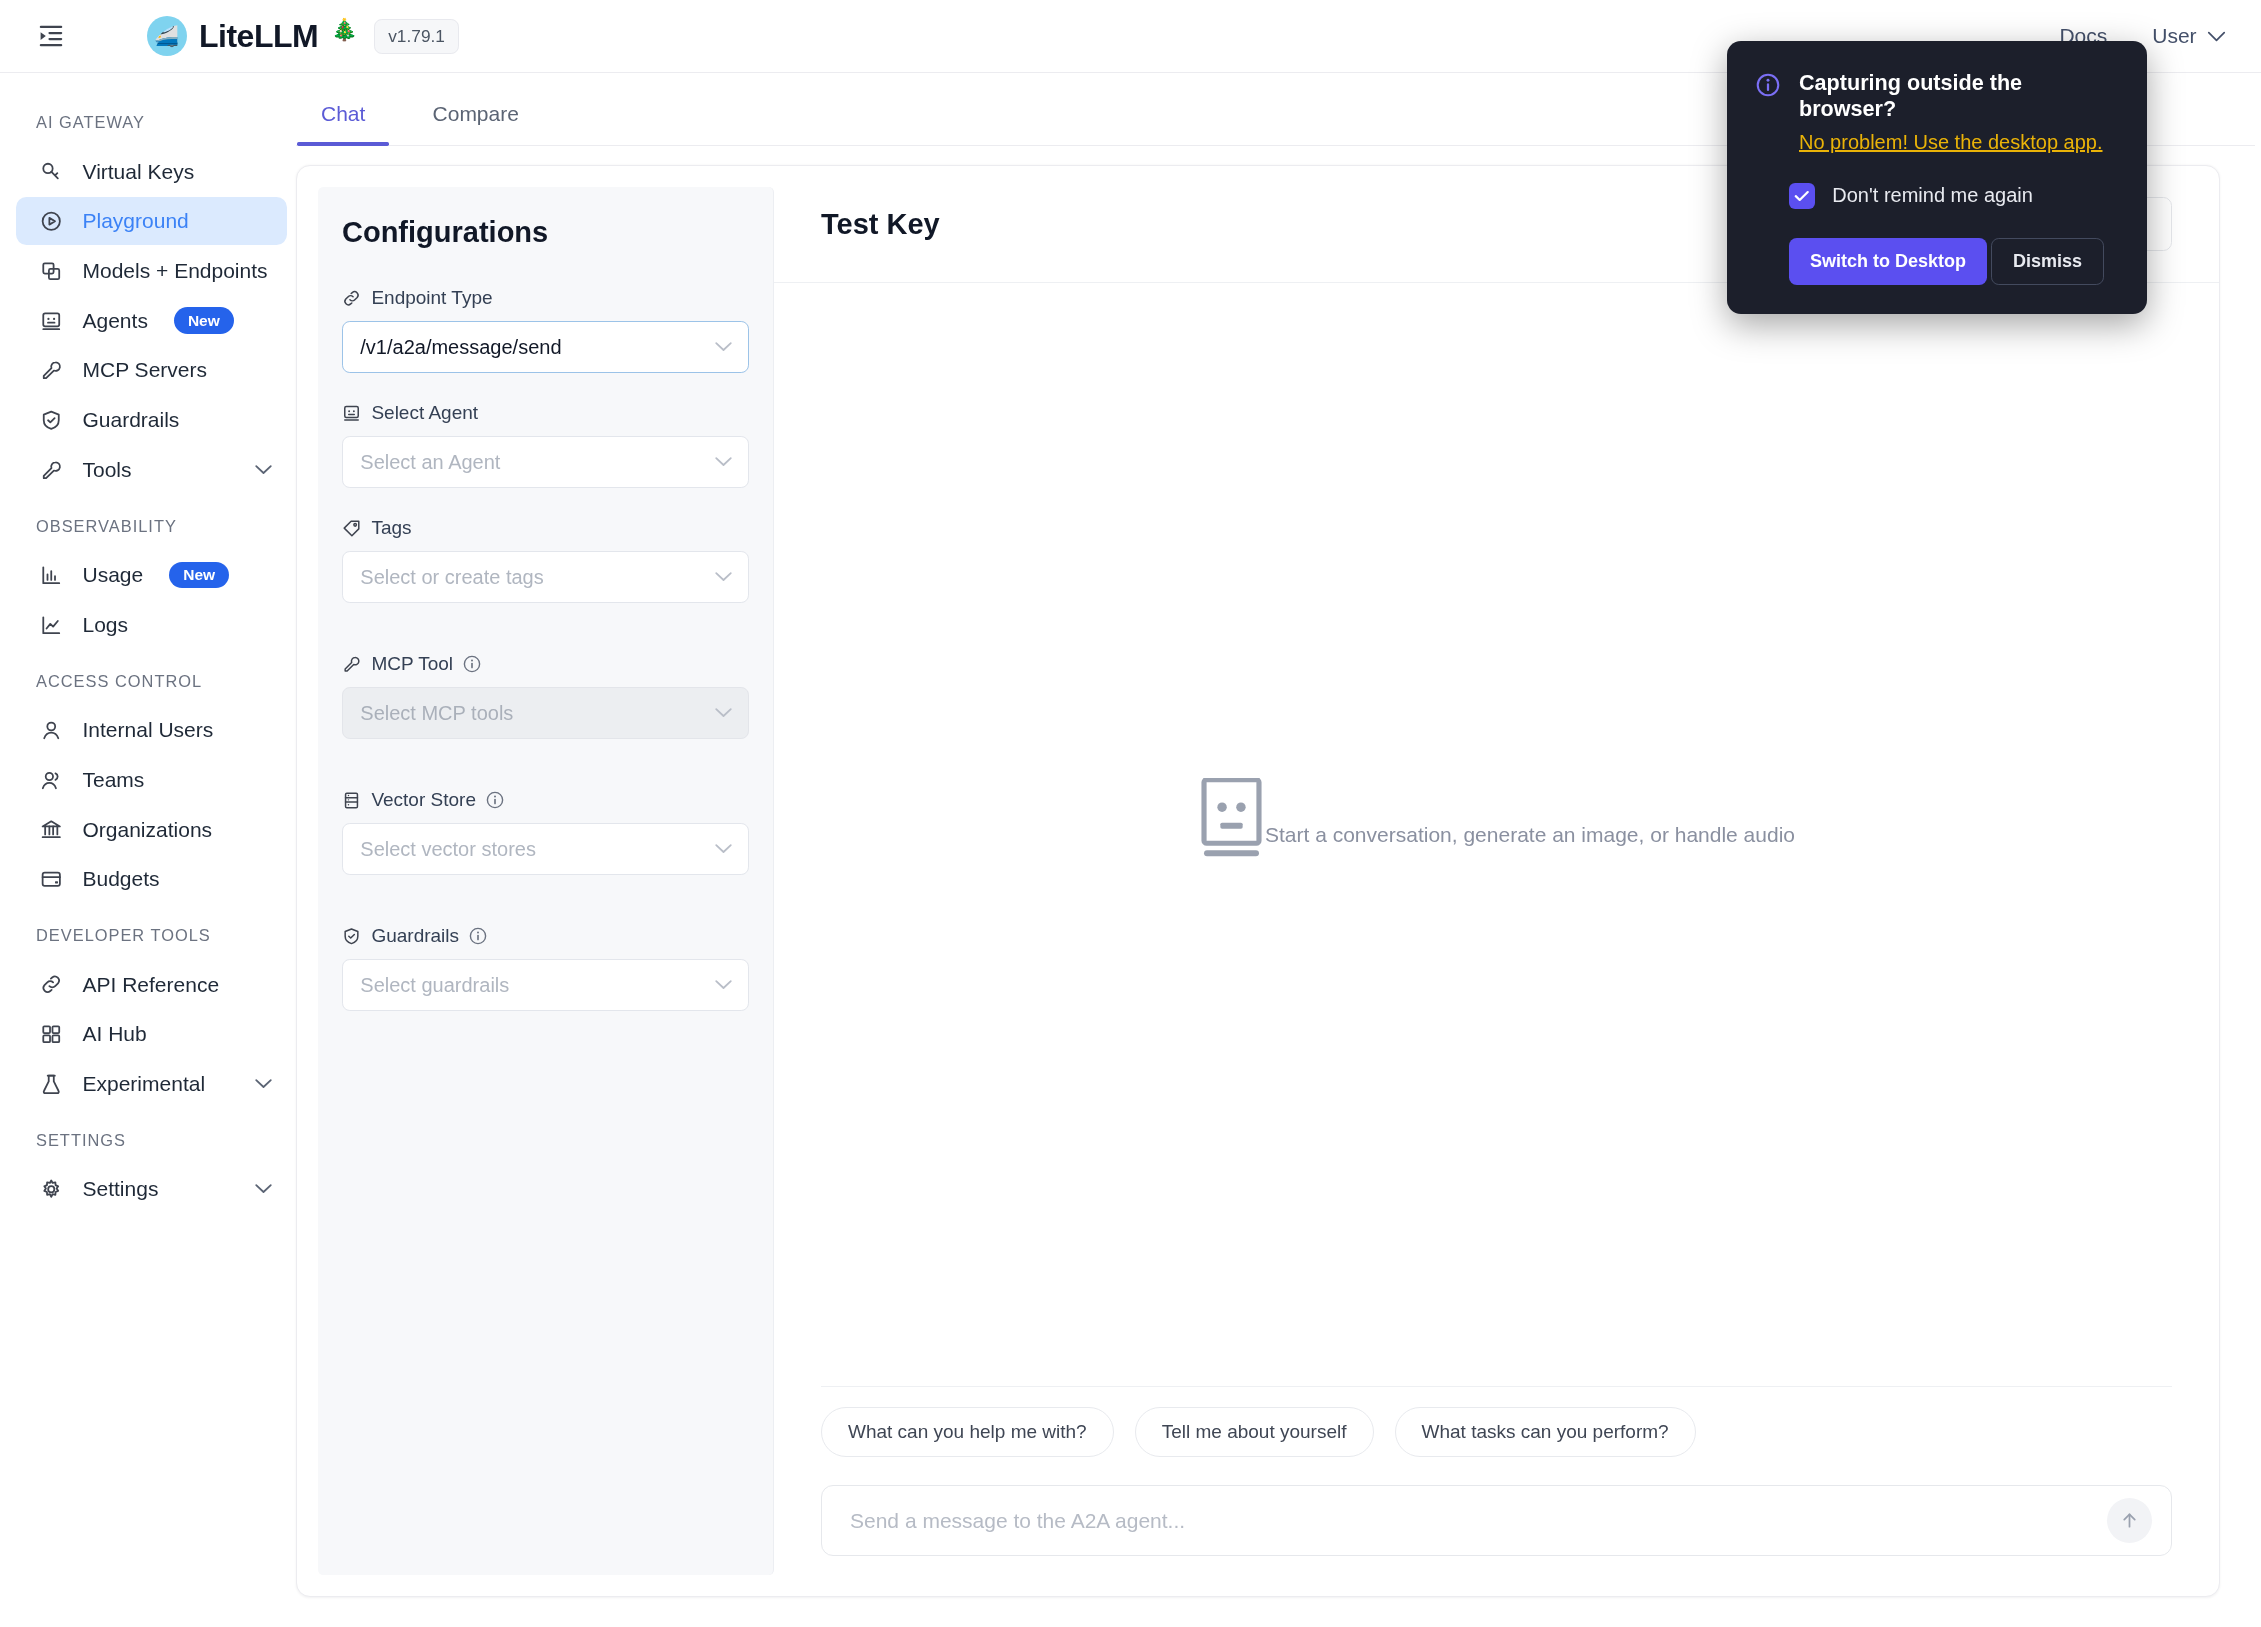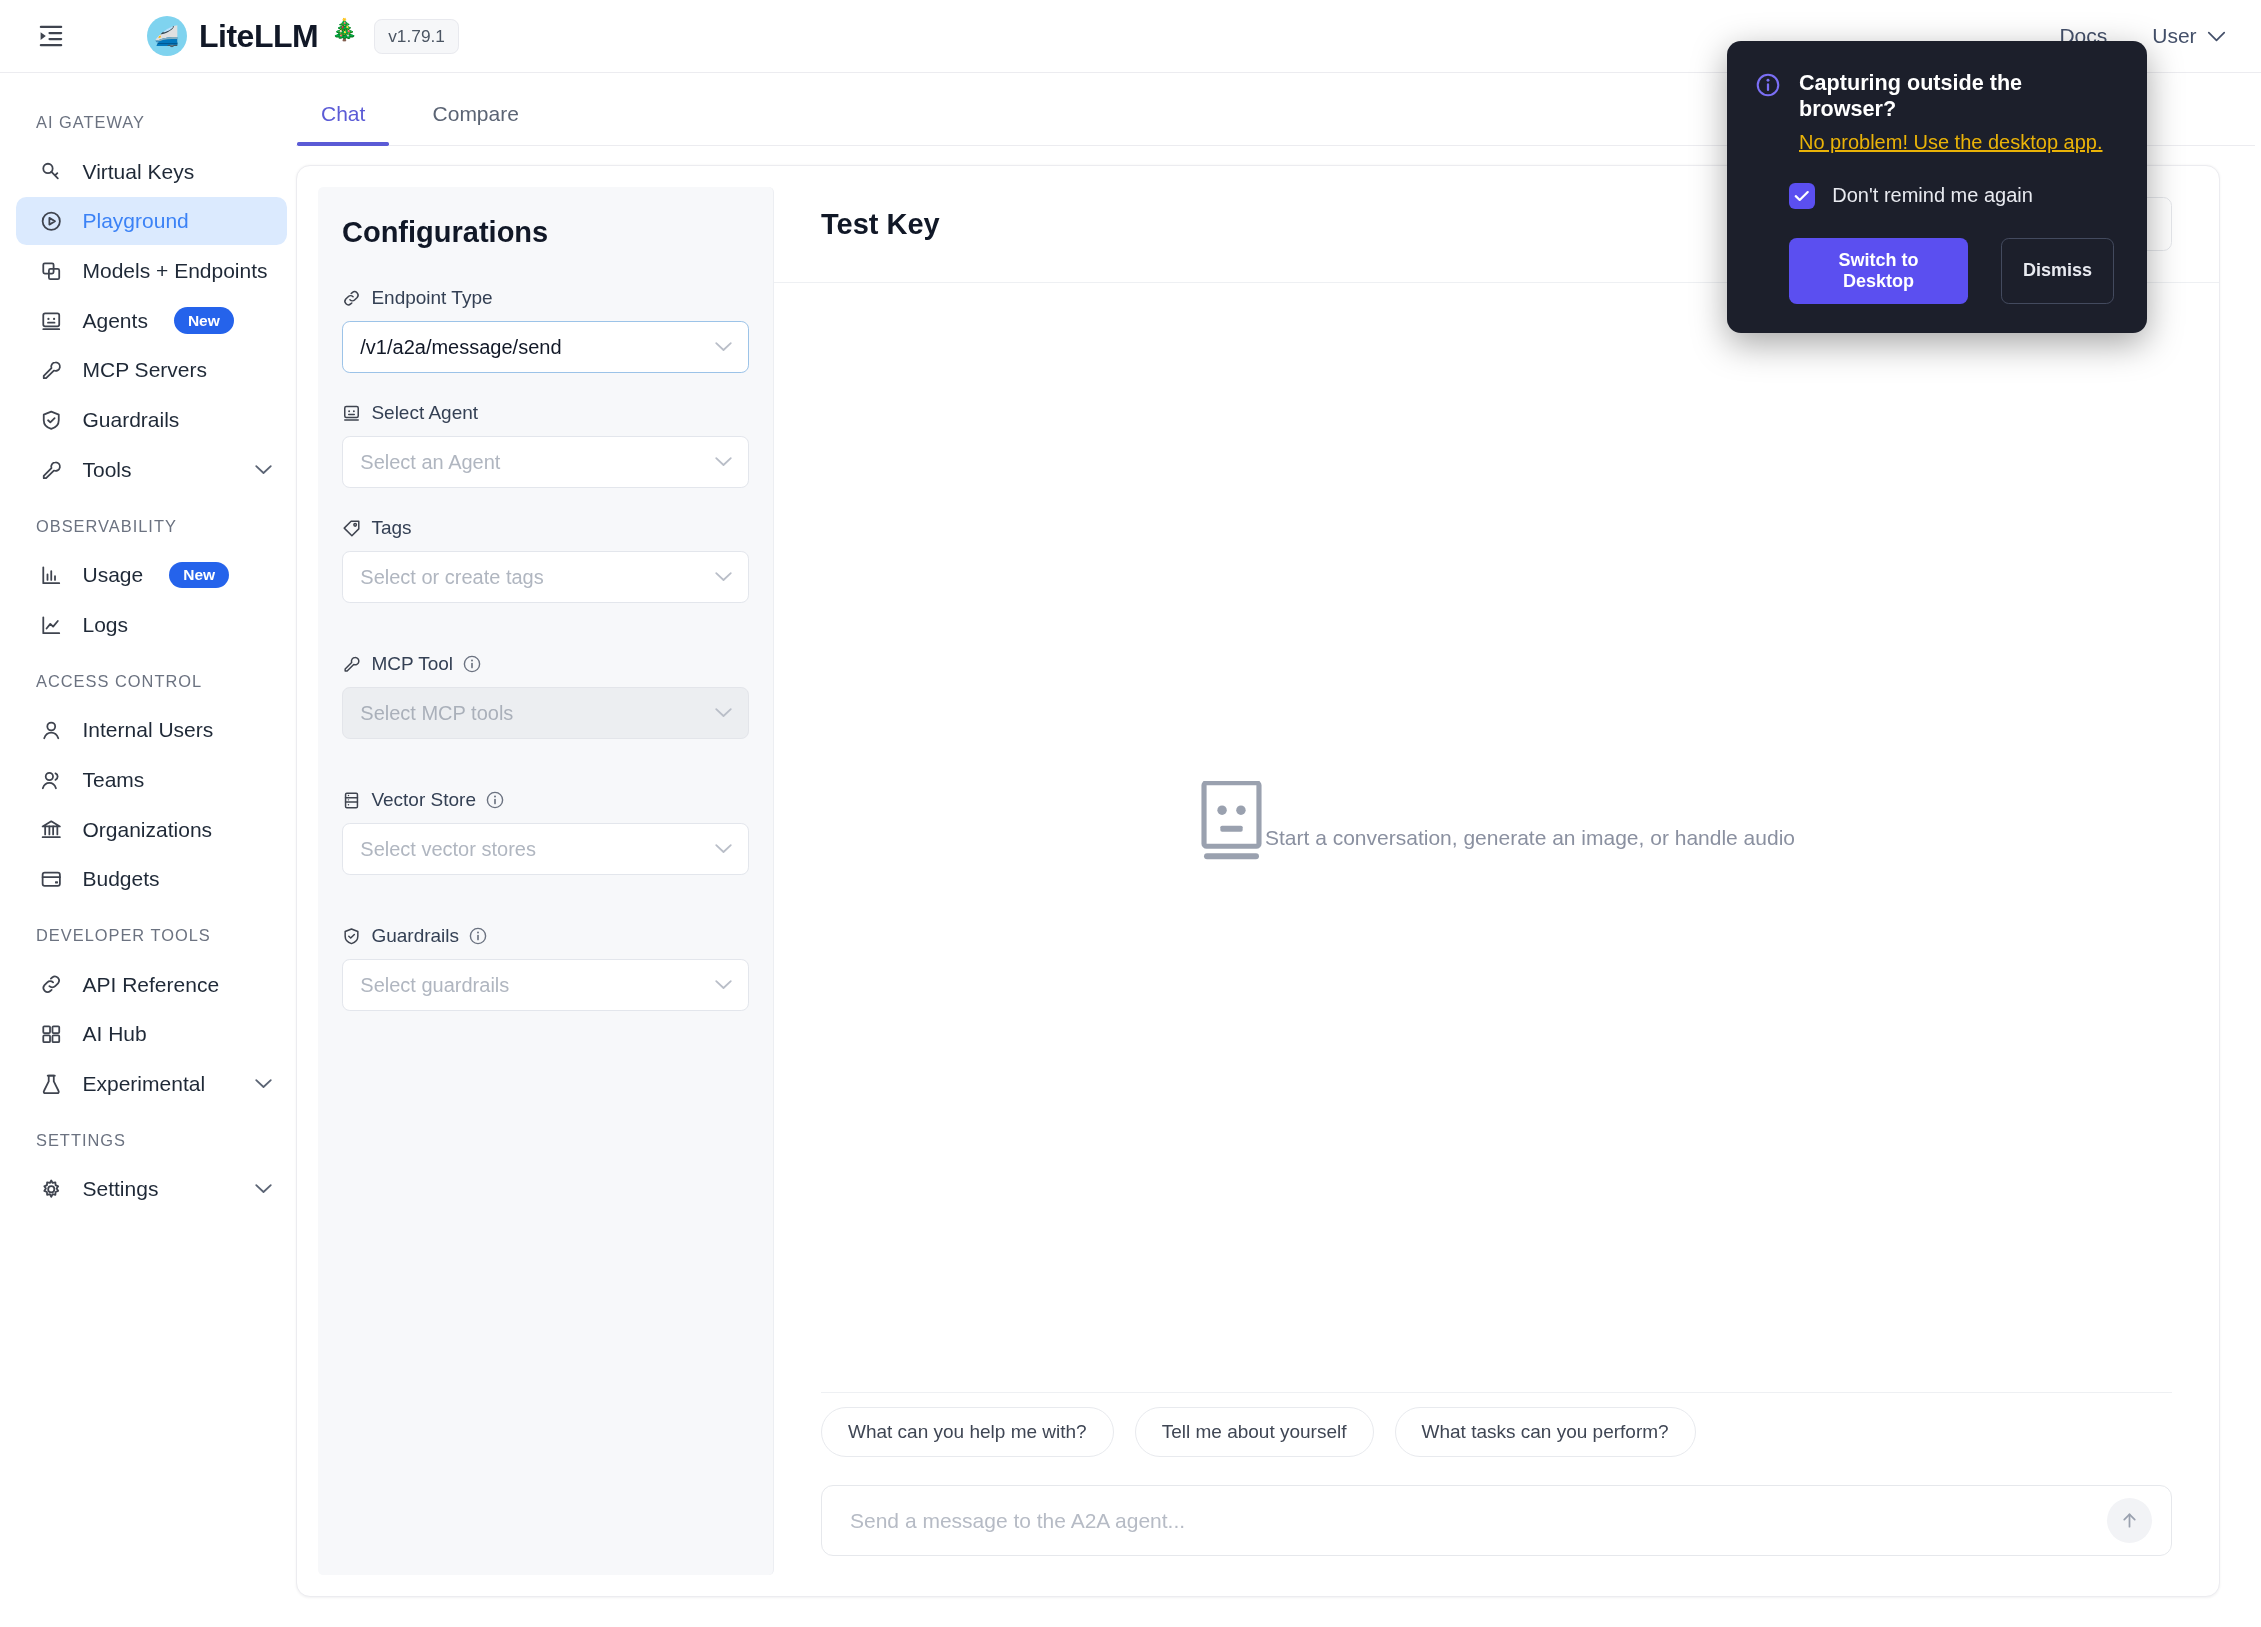--- a/index.html
+++ b/index.html
@@ -133,21 +133,21 @@
     background: #fff; display: flex; align-items: center; justify-content: center;
     font-size: 19px; color: #374151; cursor: pointer;
   }
 
   .chat-body { flex: 1; display: flex; flex-direction: row;
     align-items: center; justify-content: center; }
   .empty-icon { margin-bottom: 31px; }
   .empty-text { font-size: 21px; color: #8a90a0; }
 
   .chat-foot { padding: 0 47px 40px 47px; }
-  .suggestions { display: flex; gap: 21px; margin-bottom: 28px; padding-top: 14px;
+  .suggestions { display: flex; gap: 21px; margin-bottom: 28px; padding-top: 20px;
     border-top: 0.9px solid #eef0f3; }
   .chip {
     border: 0.9px solid #e8eaee; border-radius: 863px; background: #fff;
     padding: 13px 26px; font-size: 19px; color: #3f4654; cursor: pointer;
   }
   .composer {
     position: relative; height: 71px; border: 0.9px solid #e6e8ec;
     border-radius: 12px; background: #fff; display: flex; align-items: center;
     padding: 0 28px;
   }
@@ -170,21 +170,21 @@
   }
   .popup-row { display: flex; gap: 19px; }
   .popup-title { font-size: 21.6px; font-weight: bold; color: #fff; margin-bottom: 8.6px; }
   .popup-sub { font-size: 20px; color: #eab308; text-decoration: underline; }
   .popup-check { display: flex; align-items: center; gap: 17.3px; margin: 29px 0 0 33px; }
   .checkbox {
     width: 26px; height: 26px; border-radius: 6px; background: #5b4ff0;
     display: flex; align-items: center; justify-content: center;
   }
   .popup-check-label { font-size: 20px; color: #e8eaf0; }
-  .popup-btns { display: flex; gap: 33px; margin: 29px 0 0 33px; }
+  .popup-btns { display: flex; gap: 4px; margin: 29px 0 0 33px; }
   .btn-primary {
     background: #5b4ff0; color: #fff; border: none; border-radius: 7.8px;
     padding: 12px 21px; font-size: 18px; font-weight: bold; cursor: pointer;
     font-family: "Liberation Sans", sans-serif;
   }
   .btn-secondary {
     background: transparent; color: #e8eaf0; border: 0.9px solid #434a5e;
     border-radius: 7.8px; padding: 12px 21px; font-size: 18px; font-weight: bold;
     cursor: pointer; font-family: "Liberation Sans", sans-serif;
   }

